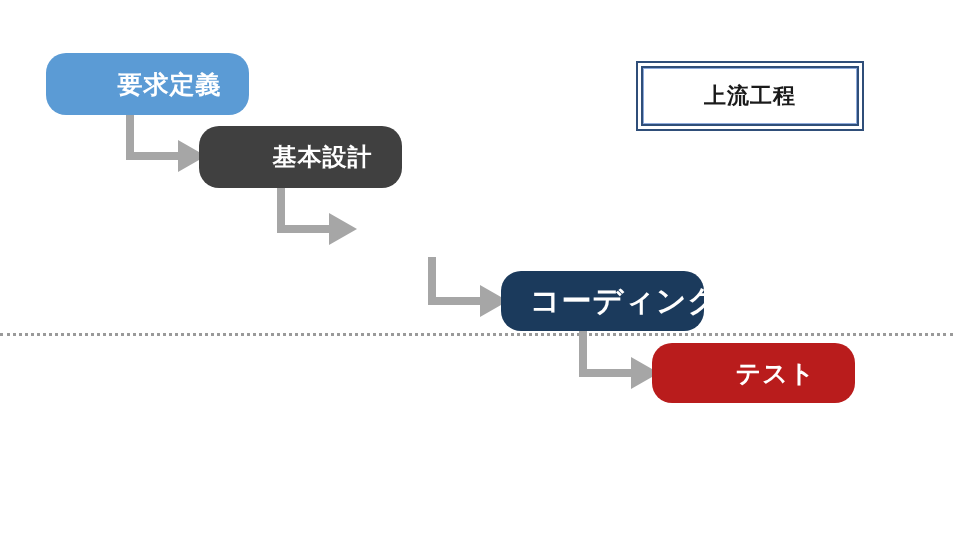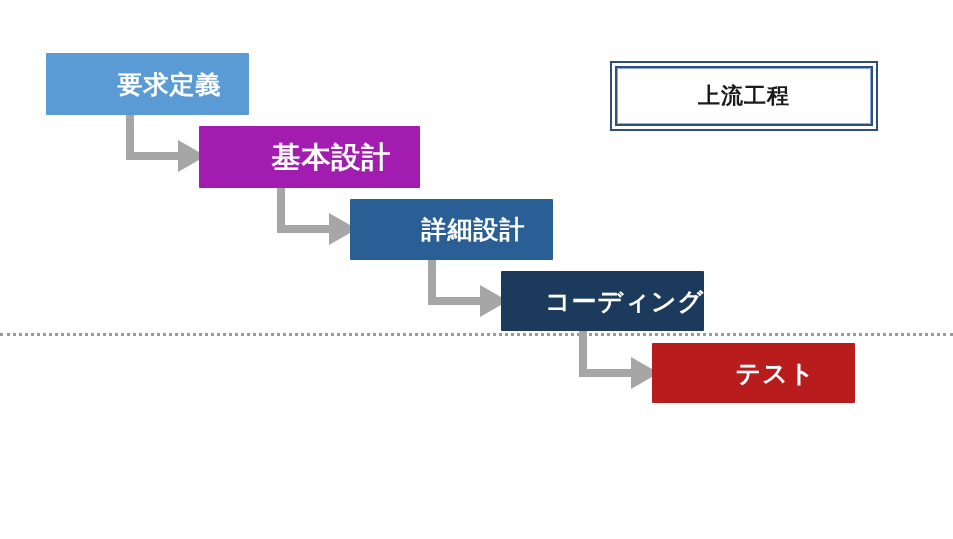--- a/index.html
+++ b/index.html
@@ -17,42 +17,42 @@
     background: #ffffff;
     overflow: hidden;
   }
 
   
   .stage {
     position: absolute;
     display: flex;
     align-items: center;
     justify-content: center;
-    border-radius: 1px;
+    border-radius: 20px;
     color: #ffffff;
     font-weight: bold;
     letter-spacing: 1px;
     box-sizing: border-box;
     z-index: 5;
     padding-left: 44px;
   }
   .stage-label {
     display: block;
     line-height: 1;
     white-space: nowrap;
   }
 
   #stage-1 { left: 46px;  top: 53px;  width: 203px; height: 62px;
              background: #5B9BD5; font-size: 25px; }
-  #stage-2 { left: 199px; top: 126px; width: 221px; height: 62px;
-             background: #a21caf; font-size: 29px; }
+  #stage-2 { left: 199px; top: 126px; width: 203px; height: 62px;
+             background: #404040; font-size: 24px; }
   #stage-3 { left: 350px; top: 199px; width: 203px; height: 61px;
              background: #2A5F96; font-size: 25px; }
   #stage-4 { left: 501px; top: 271px; width: 203px; height: 60px;
-             background: #1B3A5C; font-size: 25px; }
+             background: #1B3A5C; font-size: 30px; }
   #stage-5 { left: 652px; top: 343px; width: 203px; height: 60px;
              background: #b91c1c; font-size: 25px; }
 
   
   .connector {
     position: absolute;
     z-index: 3;
     overflow: visible;
   }
 
@@ -89,21 +89,21 @@
   .legend-label {
     font-size: 22px;
     font-weight: bold;
     color: #1a1a1a;
     letter-spacing: 1px;
     white-space: nowrap;
     line-height: 1;
   }
 
   #legend-upstream {
-    left: 610px; top: 61px; width: 268px; height: 70px;
+    left: 636px; top: 61px; width: 228px; height: 70px;
     border: 2px solid #2F4E79;
     padding: 3px;
   }
   #legend-upstream .legend-inner {
     border: 2px solid #2F4E79;
     outline: 1px solid #8EAADB;
     outline-offset: -3px;
   }
 
   #legend-downstream {
@@ -145,23 +145,20 @@
   <div id="divider"></div>
 
   <div class="stage" id="stage-1">
     <span class="stage-label">要求定義</span>
   </div>
 
   <div class="stage" id="stage-2">
     <span class="stage-label">基本設計</span>
   </div>
 
-  <div class="stage" id="stage-3">
-    <span class="stage-label">詳細設計</span>
-  </div>
 
   <div class="stage" id="stage-4">
     <span class="stage-label">コーディング</span>
   </div>
 
   <div class="stage" id="stage-5">
     <span class="stage-label">テスト</span>
   </div>
 
   <div class="legend" id="legend-upstream">

